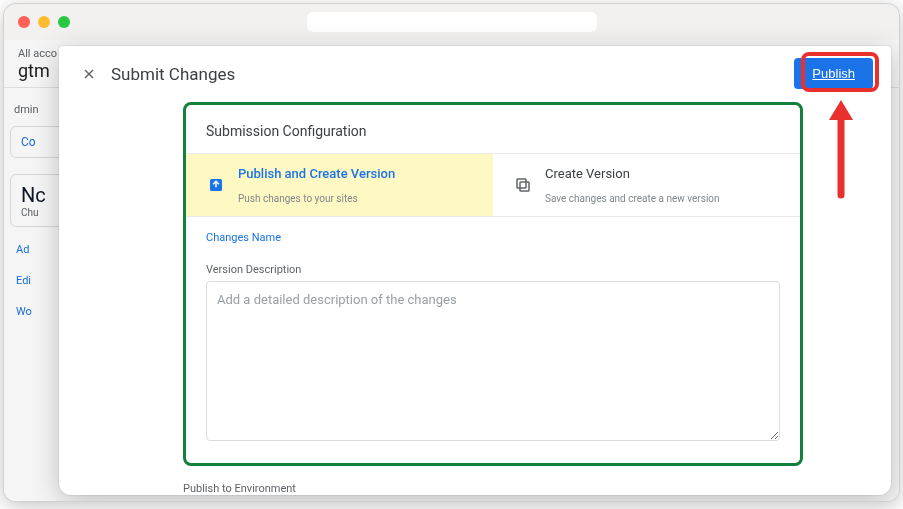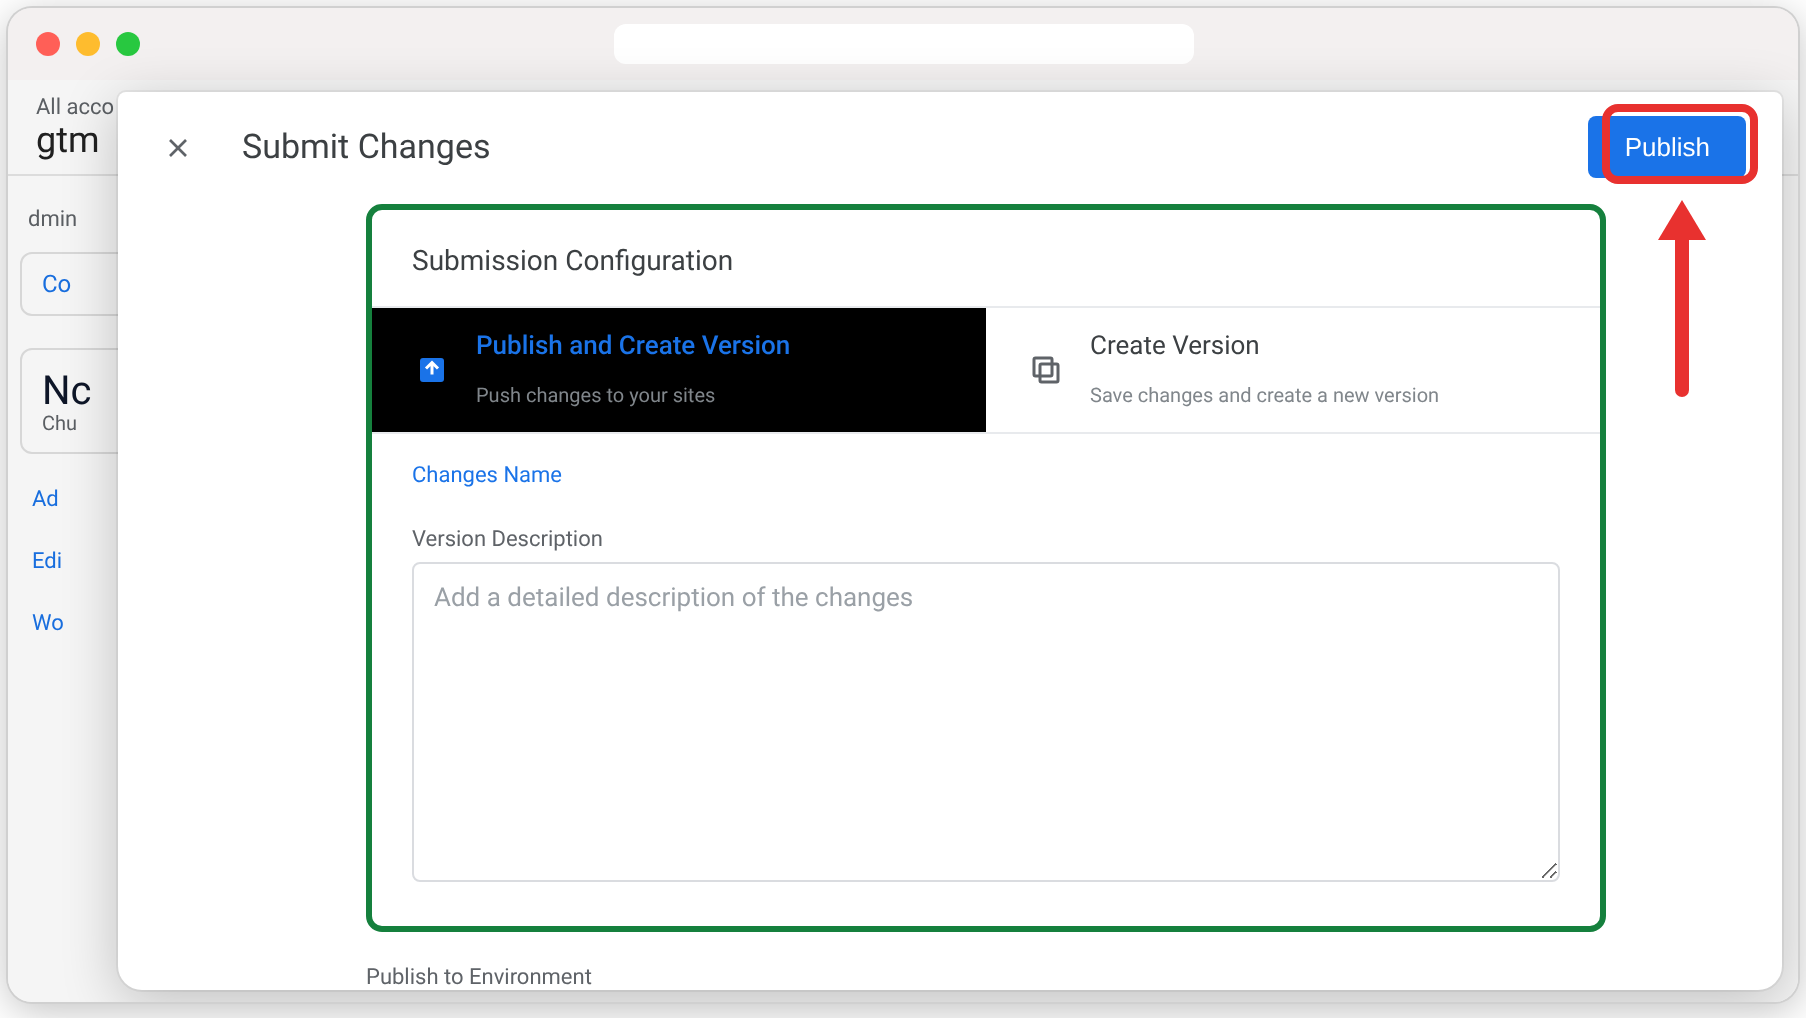--- a/index.html
+++ b/index.html
@@ -107,21 +107,21 @@
       box-shadow: 0 6px 28px rgba(0,0,0,0.22), 0 0 0 1px rgba(0,0,0,0.05);
       display: flex;
       flex-direction: column;
       overflow: hidden;
     }
     .modal-header {
       height: 56px;
       display: flex;
       align-items: center;
       padding: 0 20px;
-      gap: 22px;
+      gap: 12px;
       position: relative;
     }
     .close-x {
       width: 20px; height: 20px;
       display: flex; align-items: center; justify-content: center;
       color: #5f6368;
       cursor: pointer;
     }
     .modal-title { font-size: 17px; color: #3c4043; }
     .publish-btn {
@@ -129,20 +129,21 @@
       right: 18px;
       top: 12px;
       background: #1a73e8;
       color: #fff;
       border: none;
       border-radius: 4px;
       padding: 8px 18px;
       font-size: 13px;
       font-weight: 500;
       cursor: pointer;
+      text-decoration: underline;
     }
     .publish-highlight {
       position: absolute;
       right: 12px;
       top: 6px;
       width: 78px;
       height: 40px;
       border: 4px solid #e8312f;
       border-radius: 8px;
       pointer-events: none;
@@ -171,21 +172,21 @@
       border-bottom: 1px solid #e8eaed;
     }
     .option {
       flex: 1;
       display: flex;
       align-items: center;
       gap: 12px;
       padding: 12px 20px;
       cursor: pointer;
     }
-    .option.selected { background: #000000; }
+    .option.selected { background: #fef9c3; }
     .option-icon {
       width: 20px; height: 20px;
       display: flex; align-items: center; justify-content: center;
     }
     .option-text .t1 { font-size: 13px; color: #3c4043; }
     .option.selected .t1 { color: #1a73e8; font-weight: 500; }
     .option-text .t2 { font-size: 10px; color: #80868b; margin-top: 12px; }
     .field-block { padding: 14px 20px 0; }
     .field-label {
       font-size: 11px;

